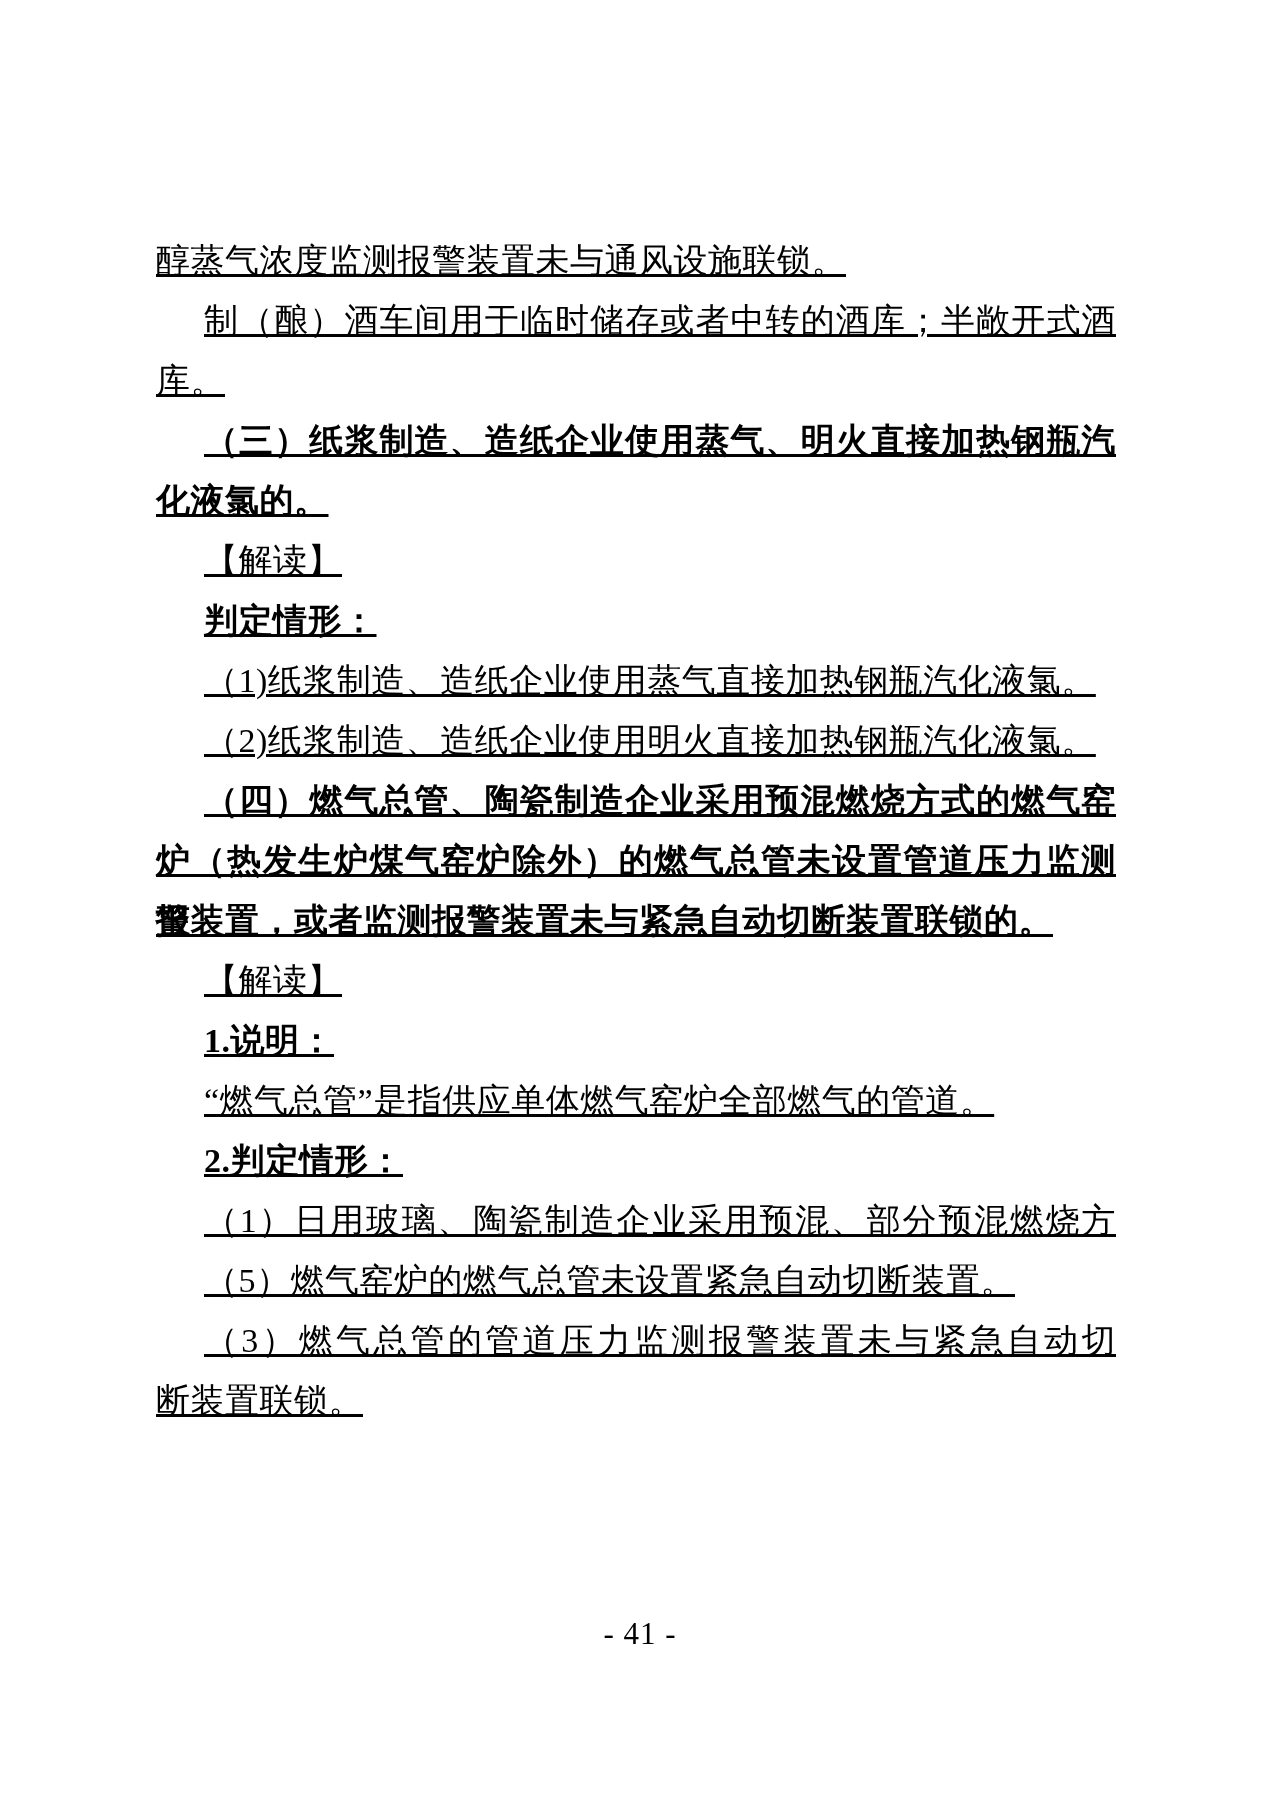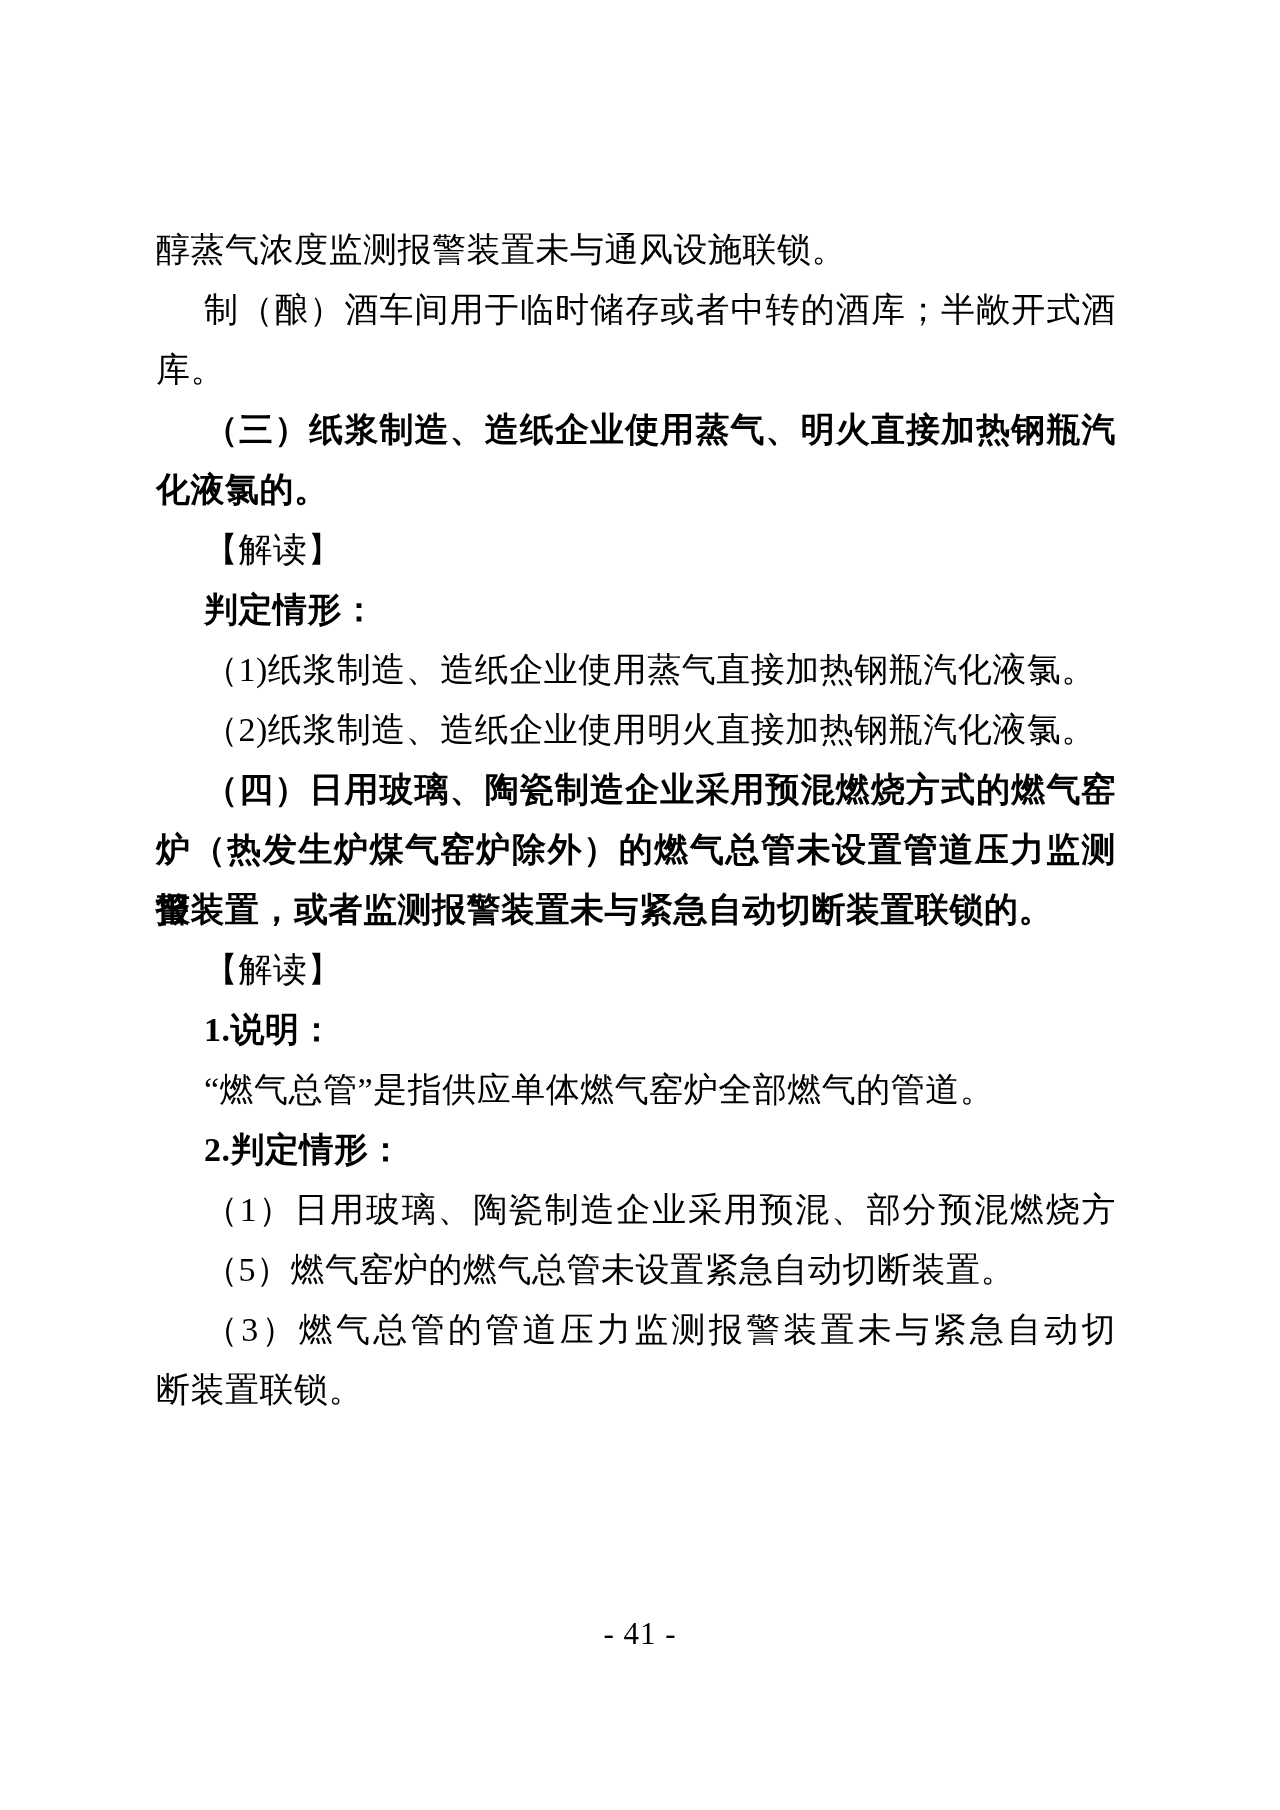--- a/index.html
+++ b/index.html
@@ -16,22 +16,23 @@
     color: #000000;
   }
   .page {
     position: absolute;
     inset: 0;
     background: #ffffff;
   }
   .content {
     position: absolute;
     left: 156px;
-    top: 220px;
+    top: 231px;
     width: 960px;
+    text-decoration: underline;
   }
   .line {
     height: 60px;
     line-height: 60px;
     font-size: 34px;
     white-space: nowrap;
     letter-spacing: 0.5px;
   }
   .line.justify {
     white-space: normal;
@@ -65,21 +66,21 @@
   <div class="content">
     <div class="line">醇蒸气浓度监测报警装置未与通风设施联锁。</div>
     <div class="line indent justify">制（酿）酒车间用于临时储存或者中转的酒库；半敞开式酒</div>
     <div class="line">库。</div>
     <div class="line indent bold justify">（三）纸浆制造、造纸企业使用蒸气、明火直接加热钢瓶汽</div>
     <div class="line bold">化液氯的。</div>
     <div class="line indent">【解读】</div>
     <div class="line indent bold">判定情形：</div>
     <div class="line indent">（1)纸浆制造、造纸企业使用蒸气直接加热钢瓶汽化液氯。</div>
     <div class="line indent">（2)纸浆制造、造纸企业使用明火直接加热钢瓶汽化液氯。</div>
-    <div class="line indent bold justify">（四）日用玻璃、陶瓷制造企业采用预混燃烧方式的燃气窑</div>
+    <div class="line indent bold justify">（四）燃气总管、陶瓷制造企业采用预混燃烧方式的燃气窑</div>
     <div class="line bold justify">炉（热发生炉煤气窑炉除外）的燃气总管未设置管道压力监测报</div>
     <div class="line bold">警装置，或者监测报警装置未与紧急自动切断装置联锁的。</div>
     <div class="line indent">【解读】</div>
     <div class="line indent bold">1.说明：</div>
     <div class="line indent">“燃气总管”是指供应单体燃气窑炉全部燃气的管道。</div>
     <div class="line indent bold">2.判定情形：</div>
     <div class="line indent justify">（1）日用玻璃、陶瓷制造企业采用预混、部分预混燃烧方</div>
     <div class="line indent">（5）燃气窑炉的燃气总管未设置紧急自动切断装置。</div>
     <div class="line indent justify">（3）燃气总管的管道压力监测报警装置未与紧急自动切</div>
     <div class="line">断装置联锁。</div>

